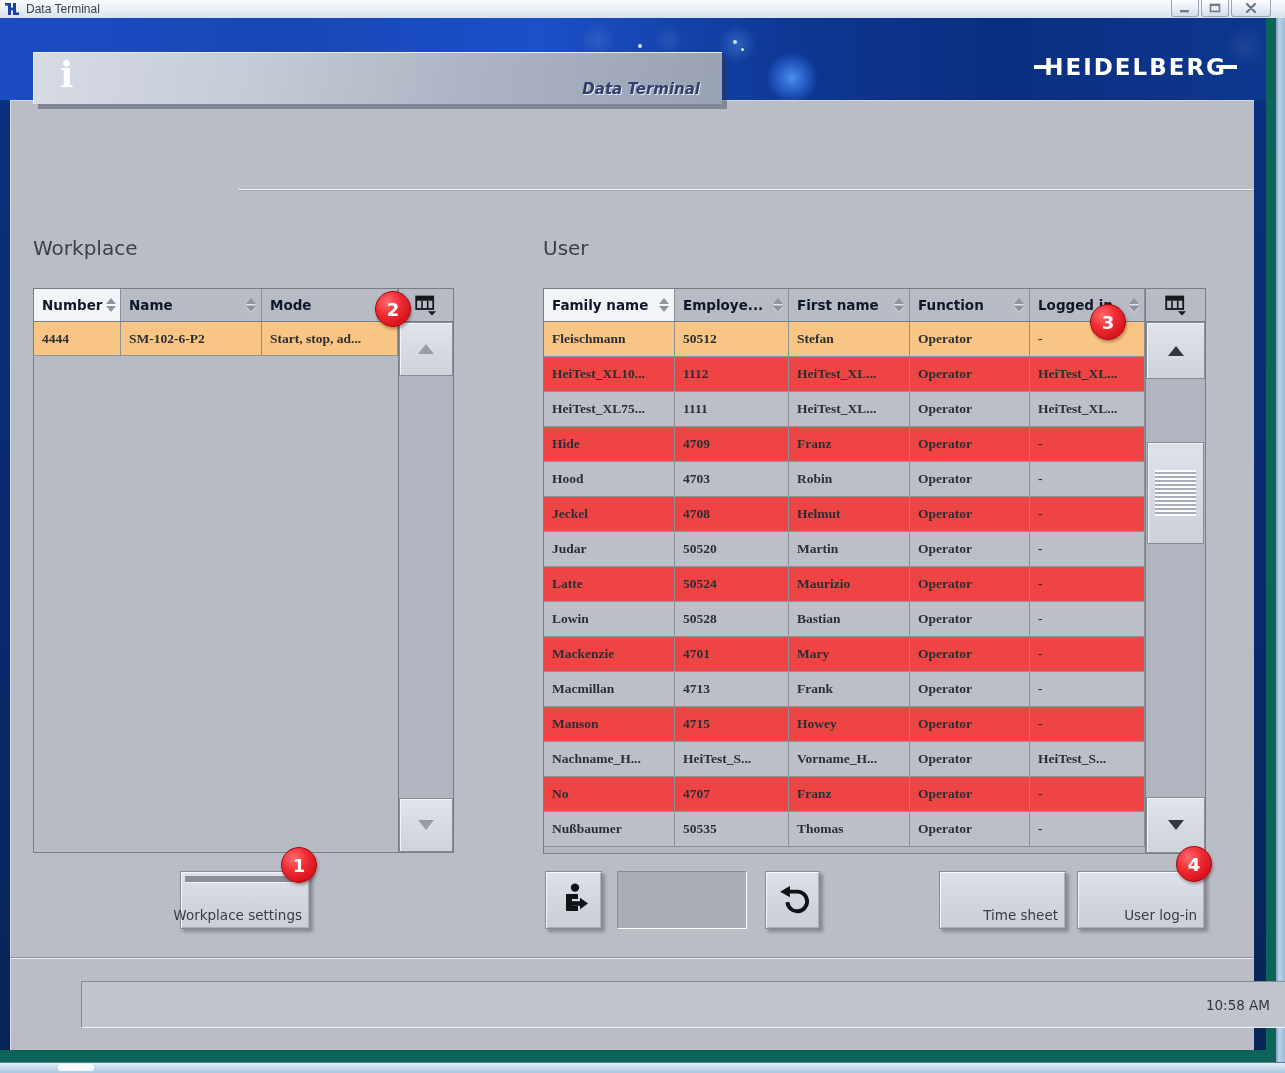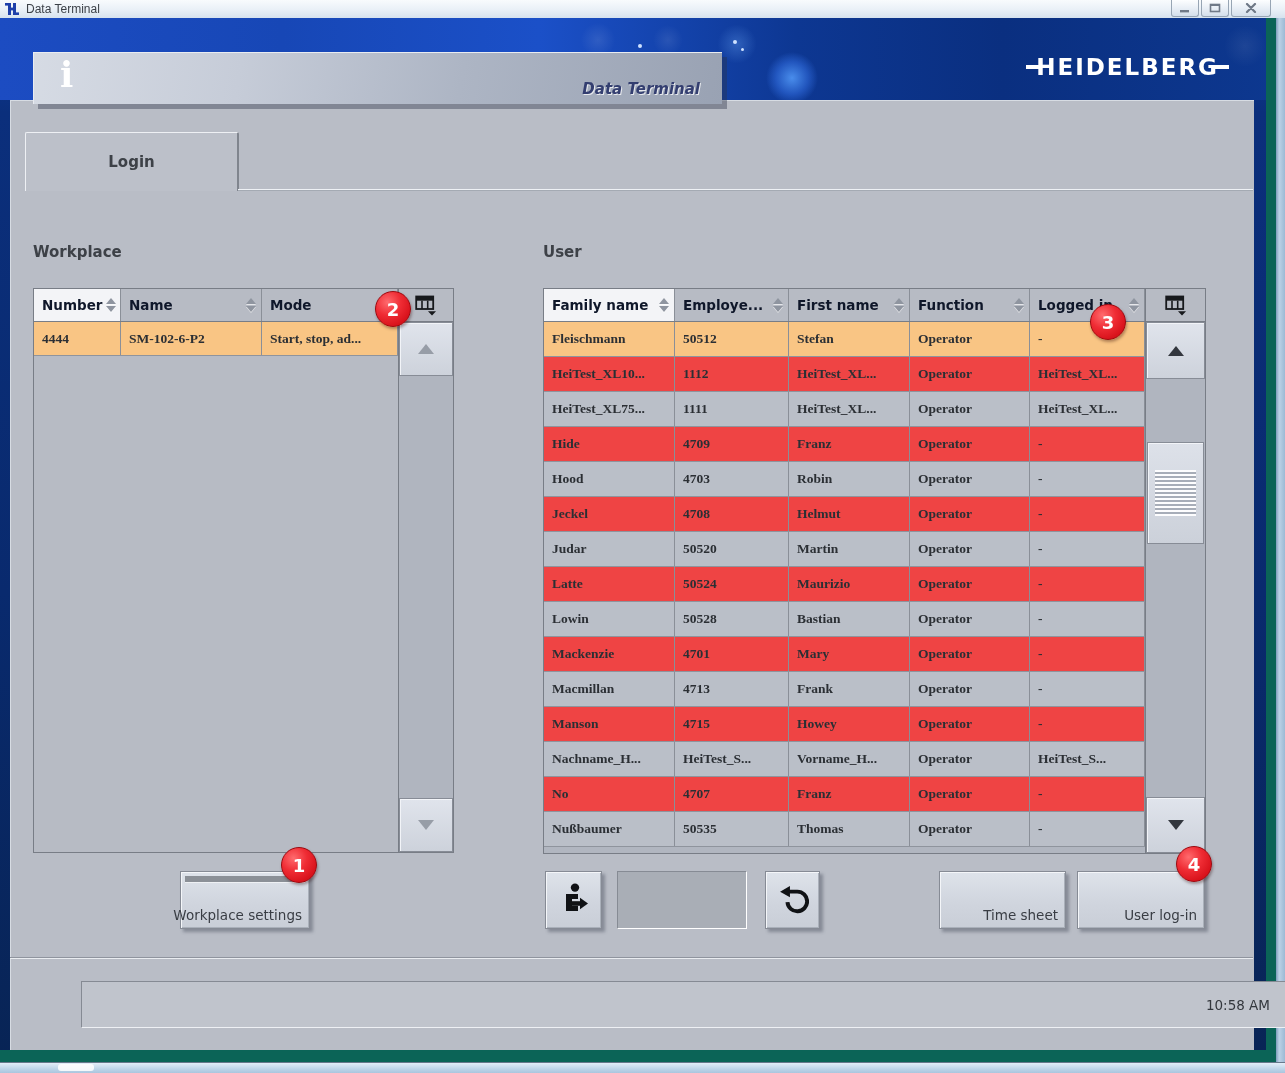--- a/index.html
+++ b/index.html
@@ -33,21 +33,21 @@
   .teal-right{position:absolute;left:1266px;top:0;width:10px;height:1044px;background:#0b6457;}
   .teal-bottom{position:absolute;left:0;top:1032px;width:1276px;height:12px;background:#0b6457;}
   .win-border-right{position:absolute;left:1276px;top:0;width:9px;height:1044px;
     background:linear-gradient(90deg,#7d9cba 0%,#bcd2e6 35%,#9cb9d4 100%);}
   .taskbar{position:absolute;left:0;top:1062px;width:1285px;height:11px;
     background:linear-gradient(180deg,#e3eef8 0%,#bdd4e8 55%,#a5c2dc 100%);
     border-top:1px solid #68798c;}
   .task-blob{position:absolute;left:58px;top:1064px;width:36px;height:7px;border-radius:3px;
     background:rgba(255,255,255,.85);}
   
-  .brand{position:absolute;right:56px;top:36px;display:flex;align-items:center;color:#fff;}
+  .brand{position:absolute;right:48px;top:36px;display:flex;align-items:center;color:#fff;}
   .brand .word{font-size:23px;font-weight:bold;letter-spacing:2px;
     font-family:"DejaVu Sans","Liberation Sans",sans-serif;}
   .brand .dash{display:inline-block;width:16px;height:4px;background:#fff;}
   .brand .dash.l{margin-right:-6px;}
   .brand .dash.r{margin-left:-6px;}
   
   .panel{position:absolute;left:10px;top:82px;width:1243px;height:956px;background:#b9bdc6;
     border-top:1px solid #d7dce3;border-left:1px solid #d7dce3;}
   
   .infobar{position:absolute;left:33px;top:34px;width:688px;height:51px;
@@ -61,21 +61,21 @@
   
   .tab{position:absolute;left:25px;top:114px;width:211px;height:58px;background:#bcc0c9;
     border-top:1px solid #eef0f4;border-left:1px solid #eef0f4;border-right:2px solid #80858e;
     border-radius:2px 2px 0 0;display:flex;align-items:center;justify-content:center;
     font-size:15px;font-weight:bold;color:#3d4147;}
   .tabline-a{position:absolute;left:238px;top:171px;width:1015px;height:1px;background:#eef1f5;}
   .tabline-b{position:absolute;left:238px;top:172px;width:1015px;height:1px;background:#a4aab3;}
   .groove-a{position:absolute;left:10px;top:939px;width:1243px;height:1px;background:#8f949e;}
   .groove-b{position:absolute;left:10px;top:940px;width:1243px;height:1px;background:#e9ecf0;}
   
-  .section-label{position:absolute;top:225px;font-size:15px;font-weight:bold;color:#3d4147;}
+  .section-label{position:absolute;top:218px;font-size:20px;font-weight:normal;color:#3d4147;}
   .wp-label{left:33px;}
   .user-label{left:543px;}
   
   .table{position:absolute;top:270px;border:1px solid #787d86;background:#b5b9c2;box-sizing:border-box;}
   .table.wp{left:33px;width:421px;height:565px;}
   .table.user{left:543px;width:663px;height:566px;}
   .data-area{position:absolute;left:0;top:0;bottom:0;overflow:hidden;}
   .table.wp .data-area{width:364px;}
   .table.user .data-area{width:601px;}
   .thead{display:grid;height:33px;background:#b7bbc4;border-bottom:1px solid #787d86;box-sizing:border-box;}
@@ -201,23 +201,20 @@
     <div class="panel"></div>
     <div class="teal-right"></div>
     <div class="teal-bottom"></div>
     <div class="win-border-right"></div>
 
     <div class="infobar">
       <span class="info-i">i</span>
       <span class="info-title">Data Terminal</span>
     </div>
 
-    <div class="tab">
-        <span>Login</span>
-      </div>
     <div class="tabline-a"></div>
     <div class="tabline-b"></div>
     <div class="groove-a"></div>
     <div class="groove-b"></div>
 
     <div class="section-label wp-label">Workplace</div>
     <div class="section-label user-label">User</div>
 
     <div class="table wp">
       <div class="data-area">

